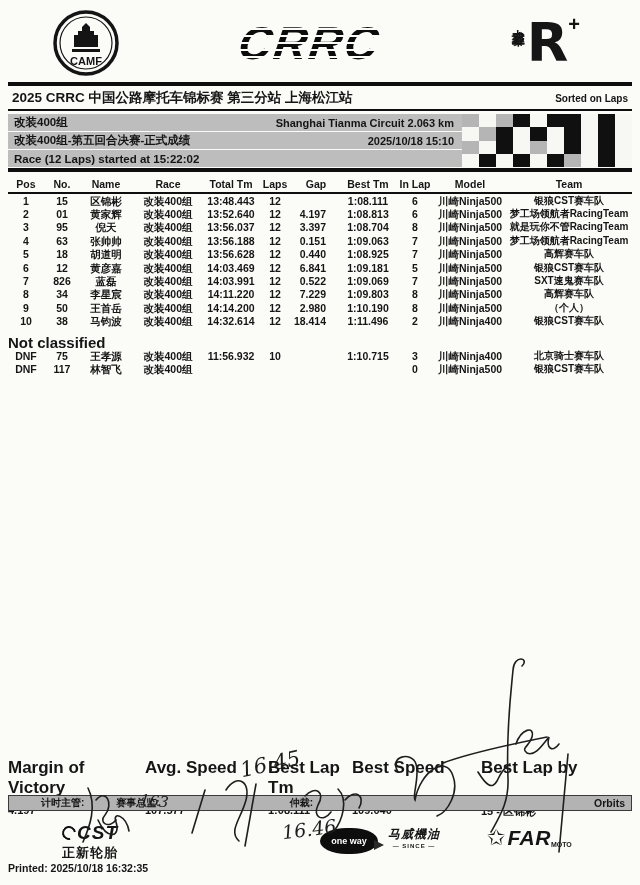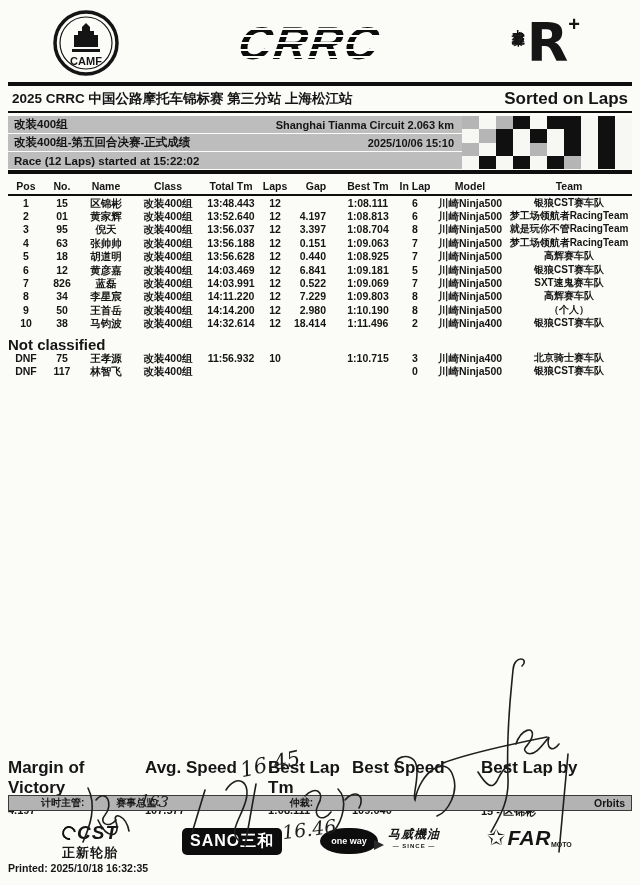--- a/index.html
+++ b/index.html
@@ -29,21 +29,21 @@
   .rlogo .vtext { writing-mode:vertical-rl; font-size:13px; font-weight:700; letter-spacing:1px; margin-top:4px; }
   .rlogo .rchar { font-size:54px; font-weight:900; line-height:56px; font-family:"DejaVu Sans",sans-serif; }
   .rlogo .plus { font-size:20px; font-weight:900; vertical-align:top; line-height:18px; }
 
   
   .titlebar {
     margin:0 8px; border-top:4px solid #0e0e0e; border-bottom:2px solid #0e0e0e;
     display:flex; justify-content:space-between; align-items:center; padding:3px 4px 2px 4px;
   }
   .titlebar .t { font-size:13.5px; font-weight:700; }
-  .titlebar .s { font-size:17px; font-weight:700; }
+  .titlebar .s { font-size:10px; font-weight:700; }
 
   
   .infobar { margin:3px 8px 0 8px; position:relative; border-bottom:4px solid #0e0e0e; background:#fbfbf8; }
   .inforow { background:#bdbdbd; height:17px; margin-bottom:1px; display:flex; justify-content:space-between; align-items:center; padding:0 6px; }
   .inforow .l { font-size:11.5px; font-weight:700; }
   .inforow .r { font-size:11px; font-weight:700; margin-right:172px; }
   .checker { position:absolute; top:0; right:0; width:170px; height:53px; display:grid;
              grid-template-columns:repeat(10,17px); grid-template-rows:repeat(4,13.25px); }
   .checker div { width:17px; height:13.25px; }
 
@@ -133,21 +133,21 @@
   </div>
 
   <div class="infobar">
     <div id="info-rows">
         <div class="inforow">
           <span class="l">改装400组</span>
           <span class="r">Shanghai Tianma Circuit 2.063 km</span>
         </div>
         <div class="inforow">
           <span class="l">改装400组-第五回合决赛-正式成绩</span>
-          <span class="r">2025/10/06 15:10</span>
+          <span class="r">2025/10/18 15:10</span>
         </div>
         <div class="inforow">
           <span class="l">Race (12 Laps) started at 15:22:02</span>
           <span class="r"></span>
         </div>
       </div>
     <div class="checker" id="checker">
         <div style="background: rgb(181, 181, 181);"></div>
         <div style="background: rgb(247, 247, 244);"></div>
         <div style="background: rgb(181, 181, 181);"></div>
@@ -203,21 +203,21 @@
         <col style="width:56px">
       <col style="width:38px">
         <col style="width:72px">
         <col style="width:126px">
     </colgroup>
     <thead>
         <tr id="results-head">
           <th>Pos</th>
           <th>No.</th>
           <th>Name</th>
-          <th>Class</th>
+          <th>Race</th>
           <th>Total Tm</th>
           <th>Laps</th>
           <th>Gap</th>
           <th>Best Tm</th>
           <th>In Lap</th>
           <th>Model</th>
           <th>Team</th>
         </tr>
       </thead>
     <tbody id="results-body">
@@ -408,21 +408,20 @@
     <span class="o2">赛事总监:</span>
     <span class="o3">仲裁:</span>
     <span class="brand">Orbits</span>
   </div>
 
   <div class="sponsors">
     <div class="sp cst">
       <div class="top"><span class="gmark"></span><span>CST</span></div>
       <div class="bot">正新轮胎</div>
     </div>
-    <div class="sp sano">SANO三和</div>
     <div class="sp oneway">
       <div class="oval">one way</div>
       <div class="tri"></div>
     </div>
     <div class="sp mawei">
       <div class="top">马威機油</div>
       <div class="bot">— SINCE —</div>
     </div>
     <div class="sp far">
       <span class="star">✩</span>

